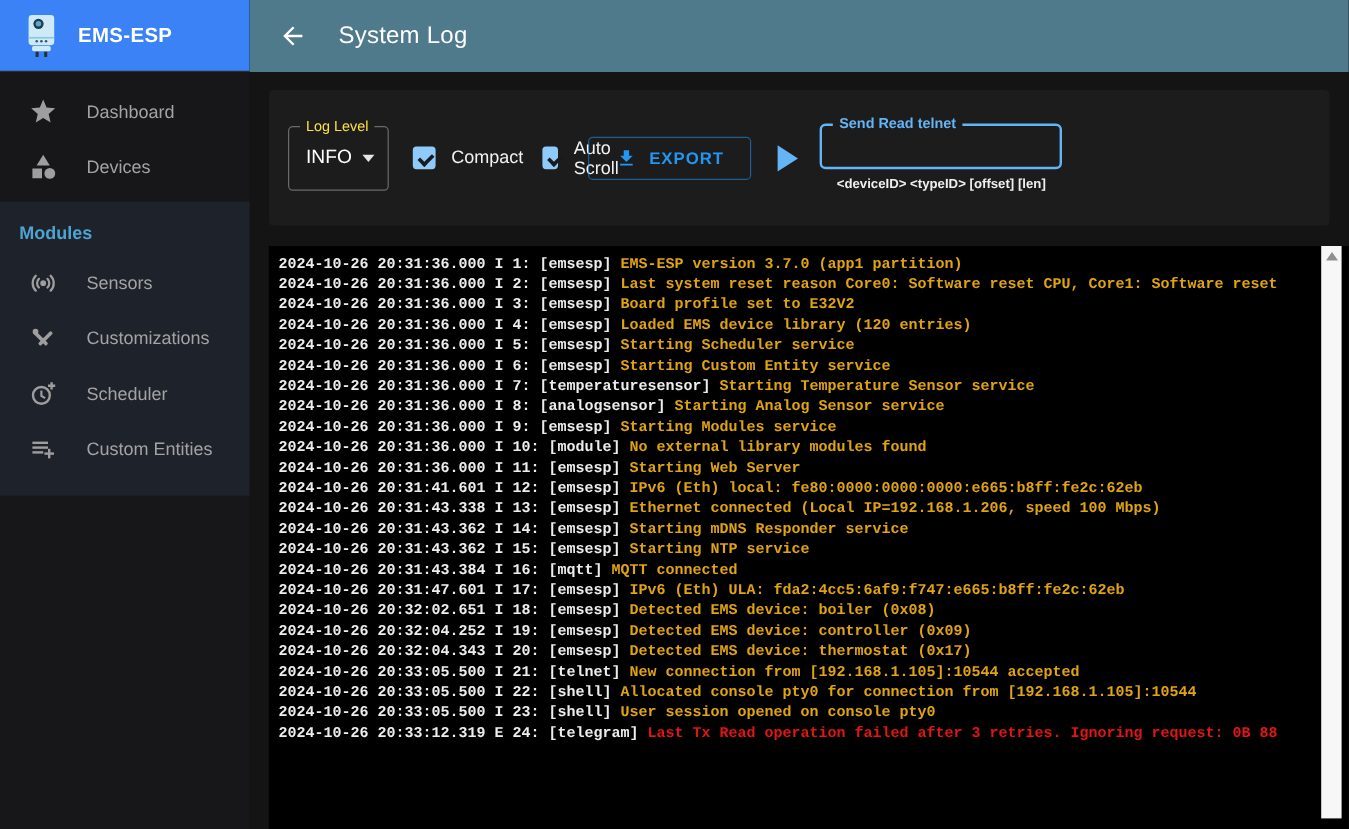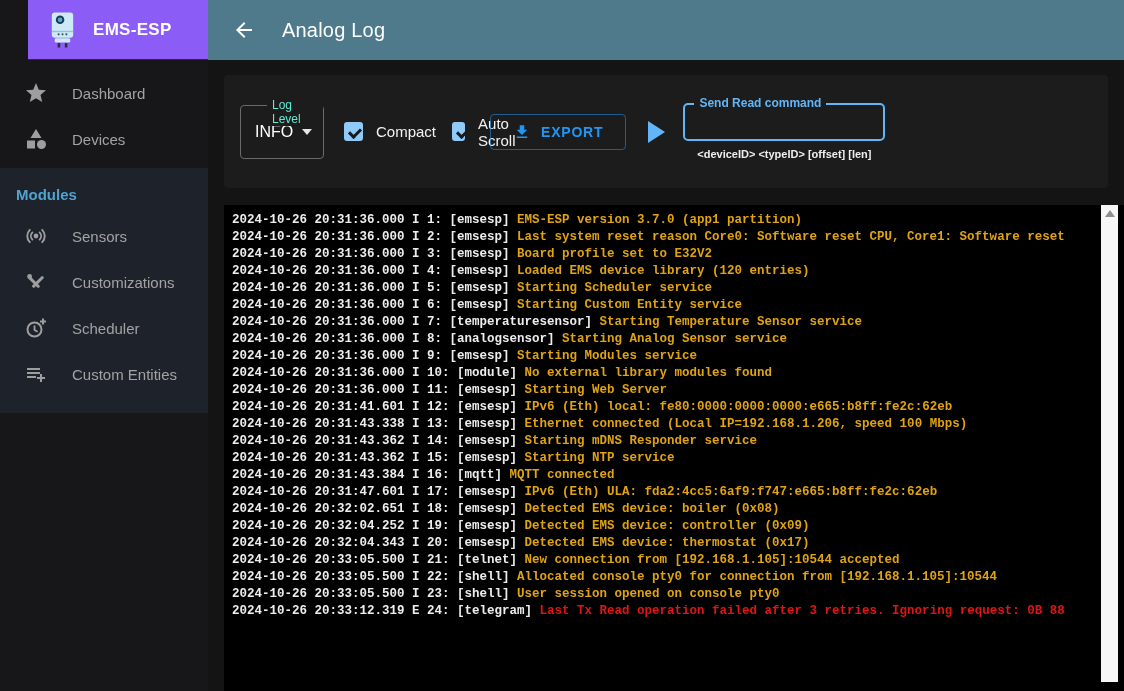--- a/index.html
+++ b/index.html
@@ -3,22 +3,22 @@
 <meta charset="utf-8">
 <style>
   * { box-sizing: border-box; margin: 0; padding: 0; }
   html,body { width:1124px; height:691px; overflow:hidden; background:#141414;
               font-family:"Liberation Sans", sans-serif; }
   .stage { position:relative; width:1124px; height:691px; }
 
   
   .sidebar { position:absolute; left:0; top:0; width:208px; height:691px;
              background:#17171a; z-index:5; }
-  .sidebar-header { height:60px; background:#8b5cf6; display:flex; align-items:center;
-                    gap:14px; padding-left:18px; border-bottom:1px solid #2c2c2f;margin-left:28px; }
+  .sidebar-header { height:60px; background:#3b82f6; display:flex; align-items:center;
+                    gap:14px; padding-left:18px; border-bottom:1px solid #2c2c2f; }
   .app-title { color:#fff; font-size:17px; font-weight:bold; letter-spacing:.3px; }
   .nav-item { height:46px; display:flex; align-items:center; gap:24px; padding-left:24px;
               cursor:pointer; }
   .nav-item .icon { width:24px; height:24px; display:flex; align-items:center; justify-content:center; }
   .nav-item .label { color:#a3a3a3; font-size:15px; font-weight:500; }
   .nav-top { padding-top:10px; }
   .modules-section { margin-top:6px; background:#1e222b; padding:10px 0 16px 0; }
   .modules-header { color:#4fa3d1; font-size:15px; font-weight:bold; padding:8px 0 10px 16px; }
 
   
@@ -30,21 +30,21 @@
   
   .content { position:absolute; left:208px; top:60px; width:916px; height:631px; background:#141414; }
 
   .card { position:absolute; left:16px; top:15px; right:16px; height:113px;
           background:#1c1c1c; border-radius:4px; display:flex; align-items:center;
           padding:0 16px; }
 
   .select-box { position:relative; height:54px; border:1px solid #6a6a6a; border-radius:4px;
                 display:flex; align-items:center; padding-left:14px; cursor:pointer; }
   .select-box .flabel { position:absolute; top:-8px; left:9px; background:#1c1c1c;
-                        padding:0 5px; font-size:12px; color:#5eead4;margin-left:17px; }
+                        padding:0 5px; font-size:12px; color:#fde047; }
   .select-box .value { color:#fff; font-size:16px; }
   .caret { position:absolute; right:11px; width:0; height:0;
            border-left:5px solid transparent; border-right:5px solid transparent;
            border-top:6px solid #e6e6e6; }
   .sel-loglevel { width:84px; margin-right:20px; }
   .sel-buffer   { width:122px; margin-right:20px; }
 
   .check-col { display:flex; flex-direction:row; gap:16px; width:132px; }
   .check-row { display:flex; align-items:center; gap:13px; cursor:pointer; }
   .checkbox { position:relative; width:19px; height:19px; border-radius:3px;
@@ -190,21 +190,21 @@
       </div>
     </nav>
   </aside>
 
   <header class="appbar">
     <span class="back-btn">
       <svg width="24" height="24" viewBox="0 0 24 24" fill="#fff">
         <path d="M20 11H7.8l5.6-5.6L12 4l-8 8 8 8 1.4-1.4L7.8 13H20v-2z"></path>
       </svg>
     </span>
-    <h1 class="appbar-title">Analog Log</h1>
+    <h1 class="appbar-title">System Log</h1>
   </header>
 
   <main class="content">
 
     <section class="card">
 
       <div class="select-box sel-loglevel">
         <span class="flabel">Log Level</span>
         <span class="value">INFO</span>
         <span class="caret"></span>
@@ -228,21 +228,21 @@
             <path d="M19 9h-4V3H9v6H5l7 7 7-7zM5 18v2h14v-2H5z"></path>
           </svg>
         </span>
         <span>EXPORT</span>
       </button>
 
       <span class="play-btn"></span>
 
       <div class="send-group">
         <div class="send-field">
-          <span class="flabel">Send Read command</span>
+          <span class="flabel">Send Read telnet</span>
           <input type="text" value="" style="">
         </div>
         <div class="send-helper">&lt;deviceID&gt; &lt;typeID&gt; [offset] [len]</div>
       </div>
 
     </section>
 
     <section class="log-panel">
       <div class="log-lines"><div class="log-line"><span class="meta">2024-10-26 20:31:36.000 I 1: [emsesp] </span><span class="msg">EMS-ESP version 3.7.0 (app1 partition)</span></div><div class="log-line"><span class="meta">2024-10-26 20:31:36.000 I 2: [emsesp] </span><span class="msg">Last system reset reason Core0: Software reset CPU, Core1: Software reset</span></div><div class="log-line"><span class="meta">2024-10-26 20:31:36.000 I 3: [emsesp] </span><span class="msg">Board profile set to E32V2</span></div><div class="log-line"><span class="meta">2024-10-26 20:31:36.000 I 4: [emsesp] </span><span class="msg">Loaded EMS device library (120 entries)</span></div><div class="log-line"><span class="meta">2024-10-26 20:31:36.000 I 5: [emsesp] </span><span class="msg">Starting Scheduler service</span></div><div class="log-line"><span class="meta">2024-10-26 20:31:36.000 I 6: [emsesp] </span><span class="msg">Starting Custom Entity service</span></div><div class="log-line"><span class="meta">2024-10-26 20:31:36.000 I 7: [temperaturesensor] </span><span class="msg">Starting Temperature Sensor service</span></div><div class="log-line"><span class="meta">2024-10-26 20:31:36.000 I 8: [analogsensor] </span><span class="msg">Starting Analog Sensor service</span></div><div class="log-line"><span class="meta">2024-10-26 20:31:36.000 I 9: [emsesp] </span><span class="msg">Starting Modules service</span></div><div class="log-line"><span class="meta">2024-10-26 20:31:36.000 I 10: [module] </span><span class="msg">No external library modules found</span></div><div class="log-line"><span class="meta">2024-10-26 20:31:36.000 I 11: [emsesp] </span><span class="msg">Starting Web Server</span></div><div class="log-line"><span class="meta">2024-10-26 20:31:41.601 I 12: [emsesp] </span><span class="msg">IPv6 (Eth) local: fe80:0000:0000:0000:e665:b8ff:fe2c:62eb</span></div><div class="log-line"><span class="meta">2024-10-26 20:31:43.338 I 13: [emsesp] </span><span class="msg">Ethernet connected (Local IP=192.168.1.206, speed 100 Mbps)</span></div><div class="log-line"><span class="meta">2024-10-26 20:31:43.362 I 14: [emsesp] </span><span class="msg">Starting mDNS Responder service</span></div><div class="log-line"><span class="meta">2024-10-26 20:31:43.362 I 15: [emsesp] </span><span class="msg">Starting NTP service</span></div><div class="log-line"><span class="meta">2024-10-26 20:31:43.384 I 16: [mqtt] </span><span class="msg">MQTT connected</span></div><div class="log-line"><span class="meta">2024-10-26 20:31:47.601 I 17: [emsesp] </span><span class="msg">IPv6 (Eth) ULA: fda2:4cc5:6af9:f747:e665:b8ff:fe2c:62eb</span></div><div class="log-line"><span class="meta">2024-10-26 20:32:02.651 I 18: [emsesp] </span><span class="msg">Detected EMS device: boiler (0x08)</span></div><div class="log-line"><span class="meta">2024-10-26 20:32:04.252 I 19: [emsesp] </span><span class="msg">Detected EMS device: controller (0x09)</span></div><div class="log-line"><span class="meta">2024-10-26 20:32:04.343 I 20: [emsesp] </span><span class="msg">Detected EMS device: thermostat (0x17)</span></div><div class="log-line"><span class="meta">2024-10-26 20:33:05.500 I 21: [telnet] </span><span class="msg">New connection from [192.168.1.105]:10544 accepted</span></div><div class="log-line"><span class="meta">2024-10-26 20:33:05.500 I 22: [shell] </span><span class="msg">Allocated console pty0 for connection from [192.168.1.105]:10544</span></div><div class="log-line"><span class="meta">2024-10-26 20:33:05.500 I 23: [shell] </span><span class="msg">User session opened on console pty0</span></div><div class="log-line"><span class="meta">2024-10-26 20:33:12.319 E 24: [telegram] </span><span class="msg error">Last Tx Read operation failed after 3 retries. Ignoring request: 0B 88</span></div></div>
       <div class="log-scroll">

